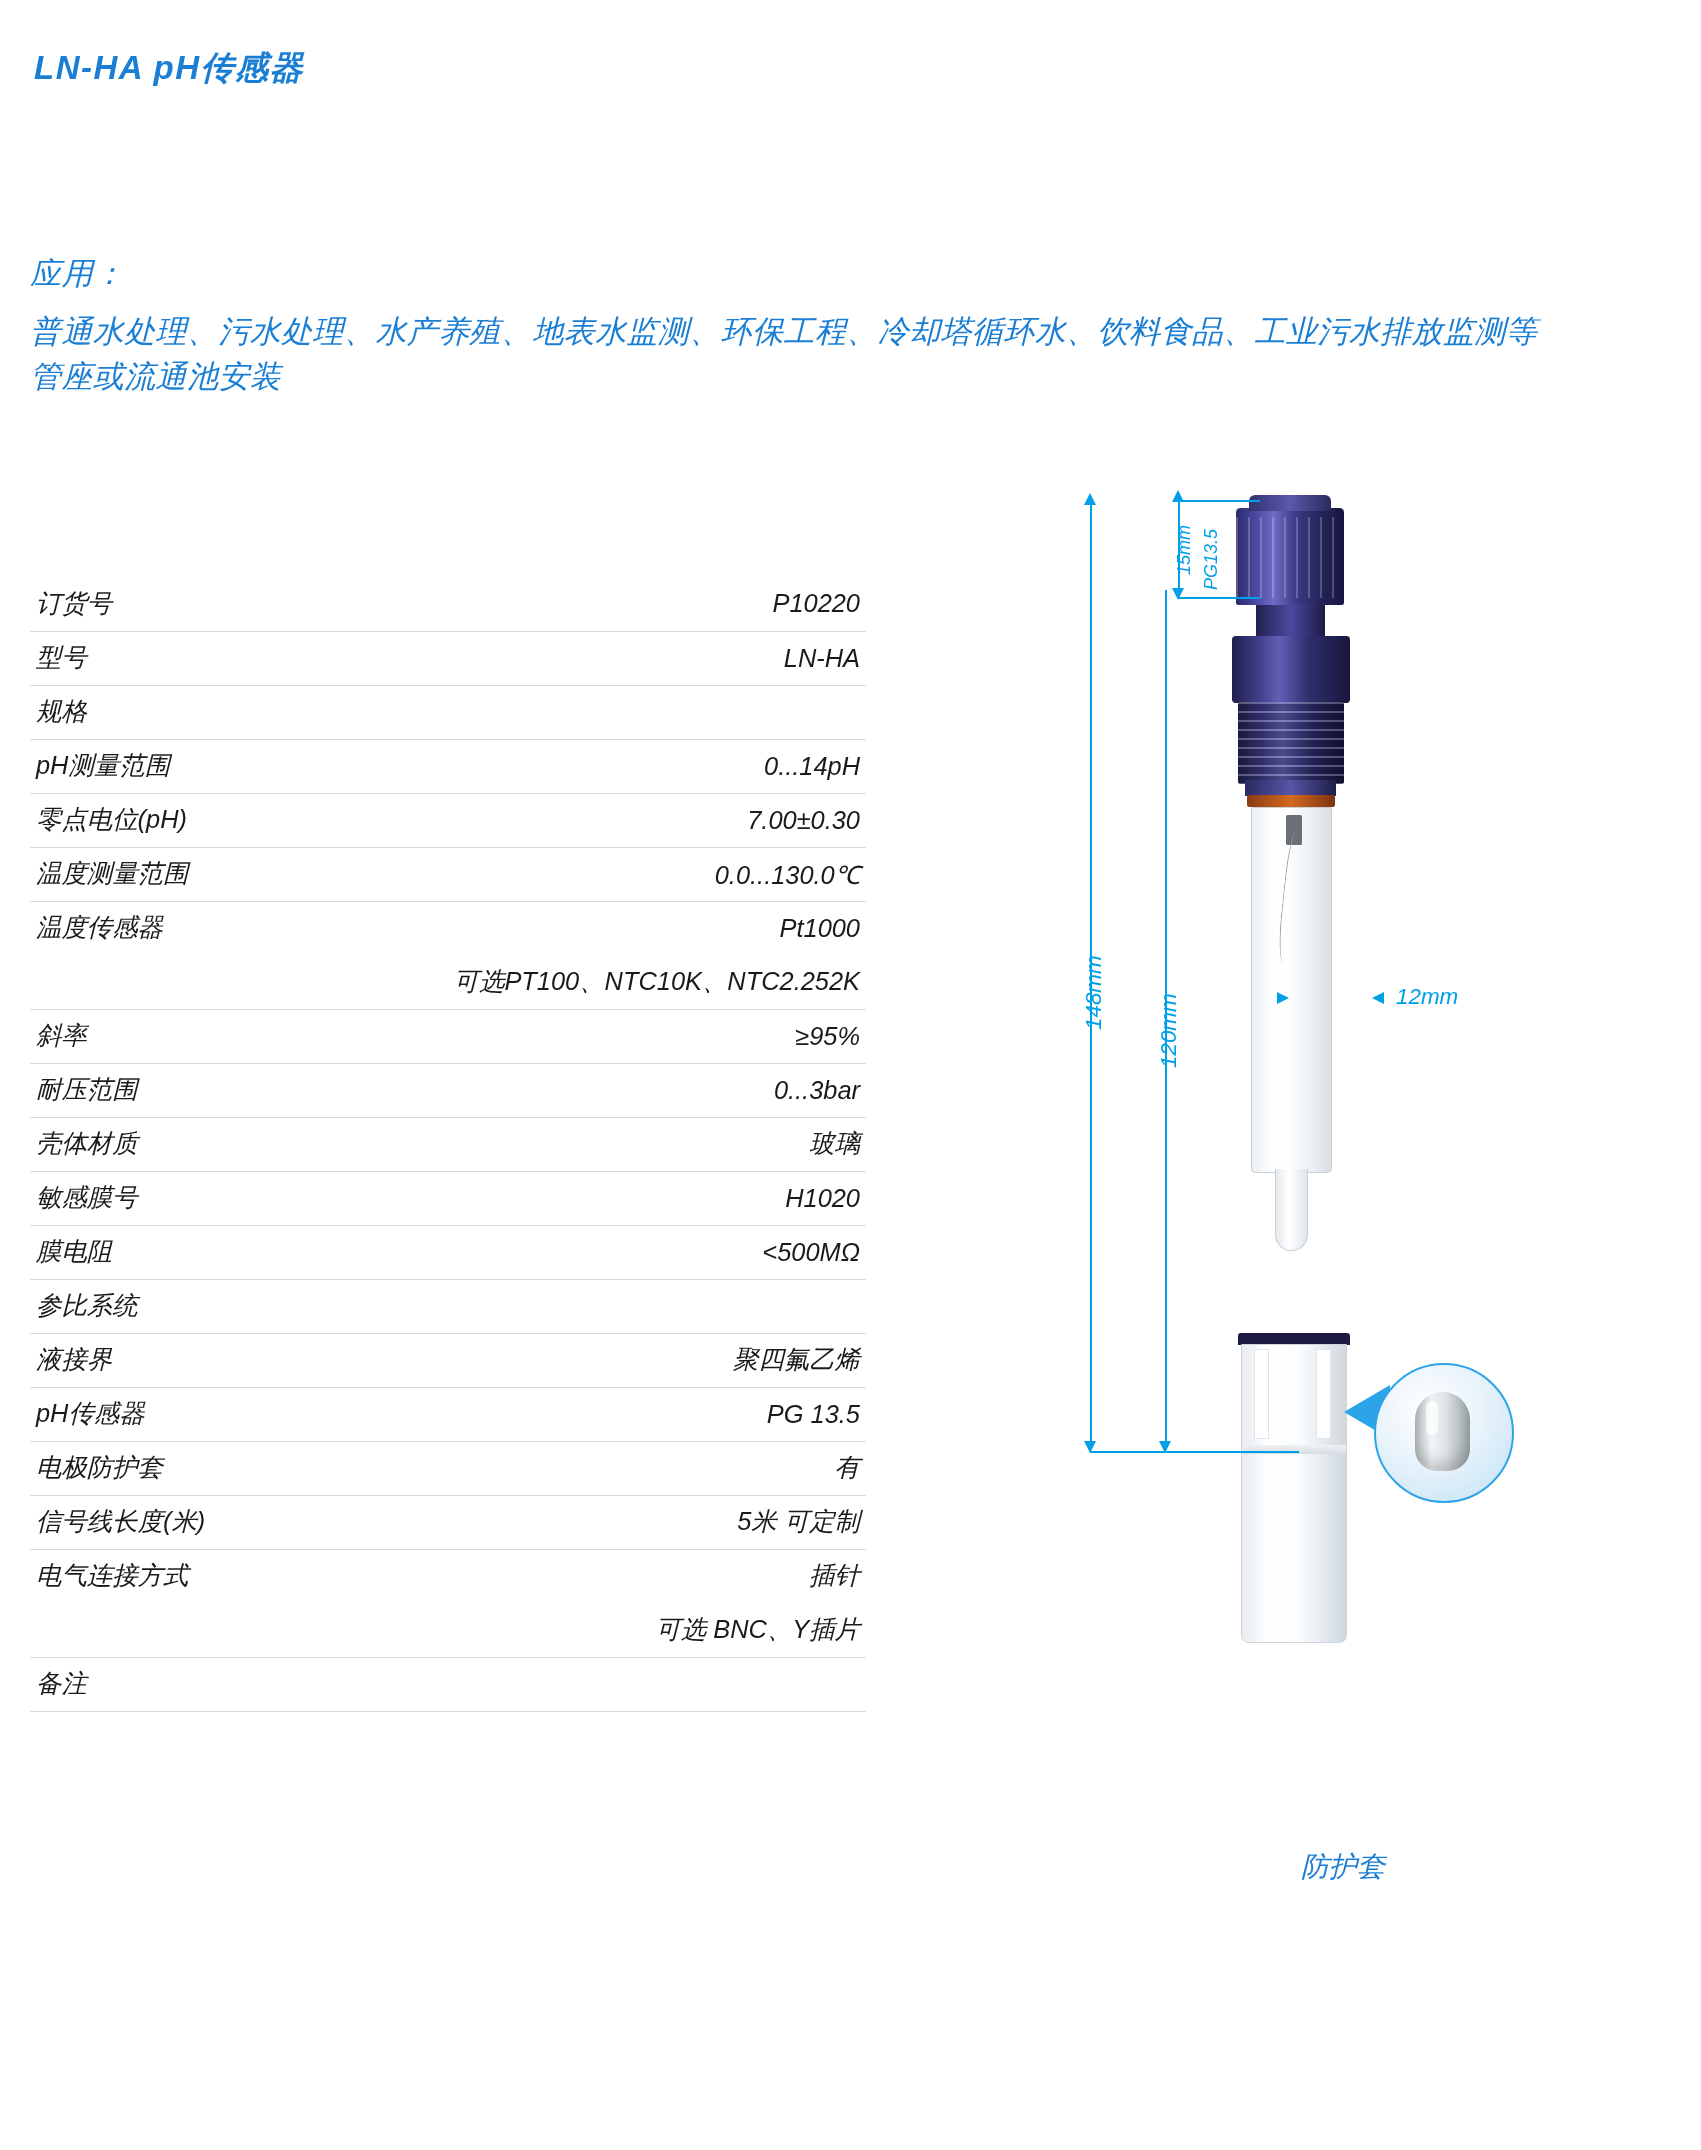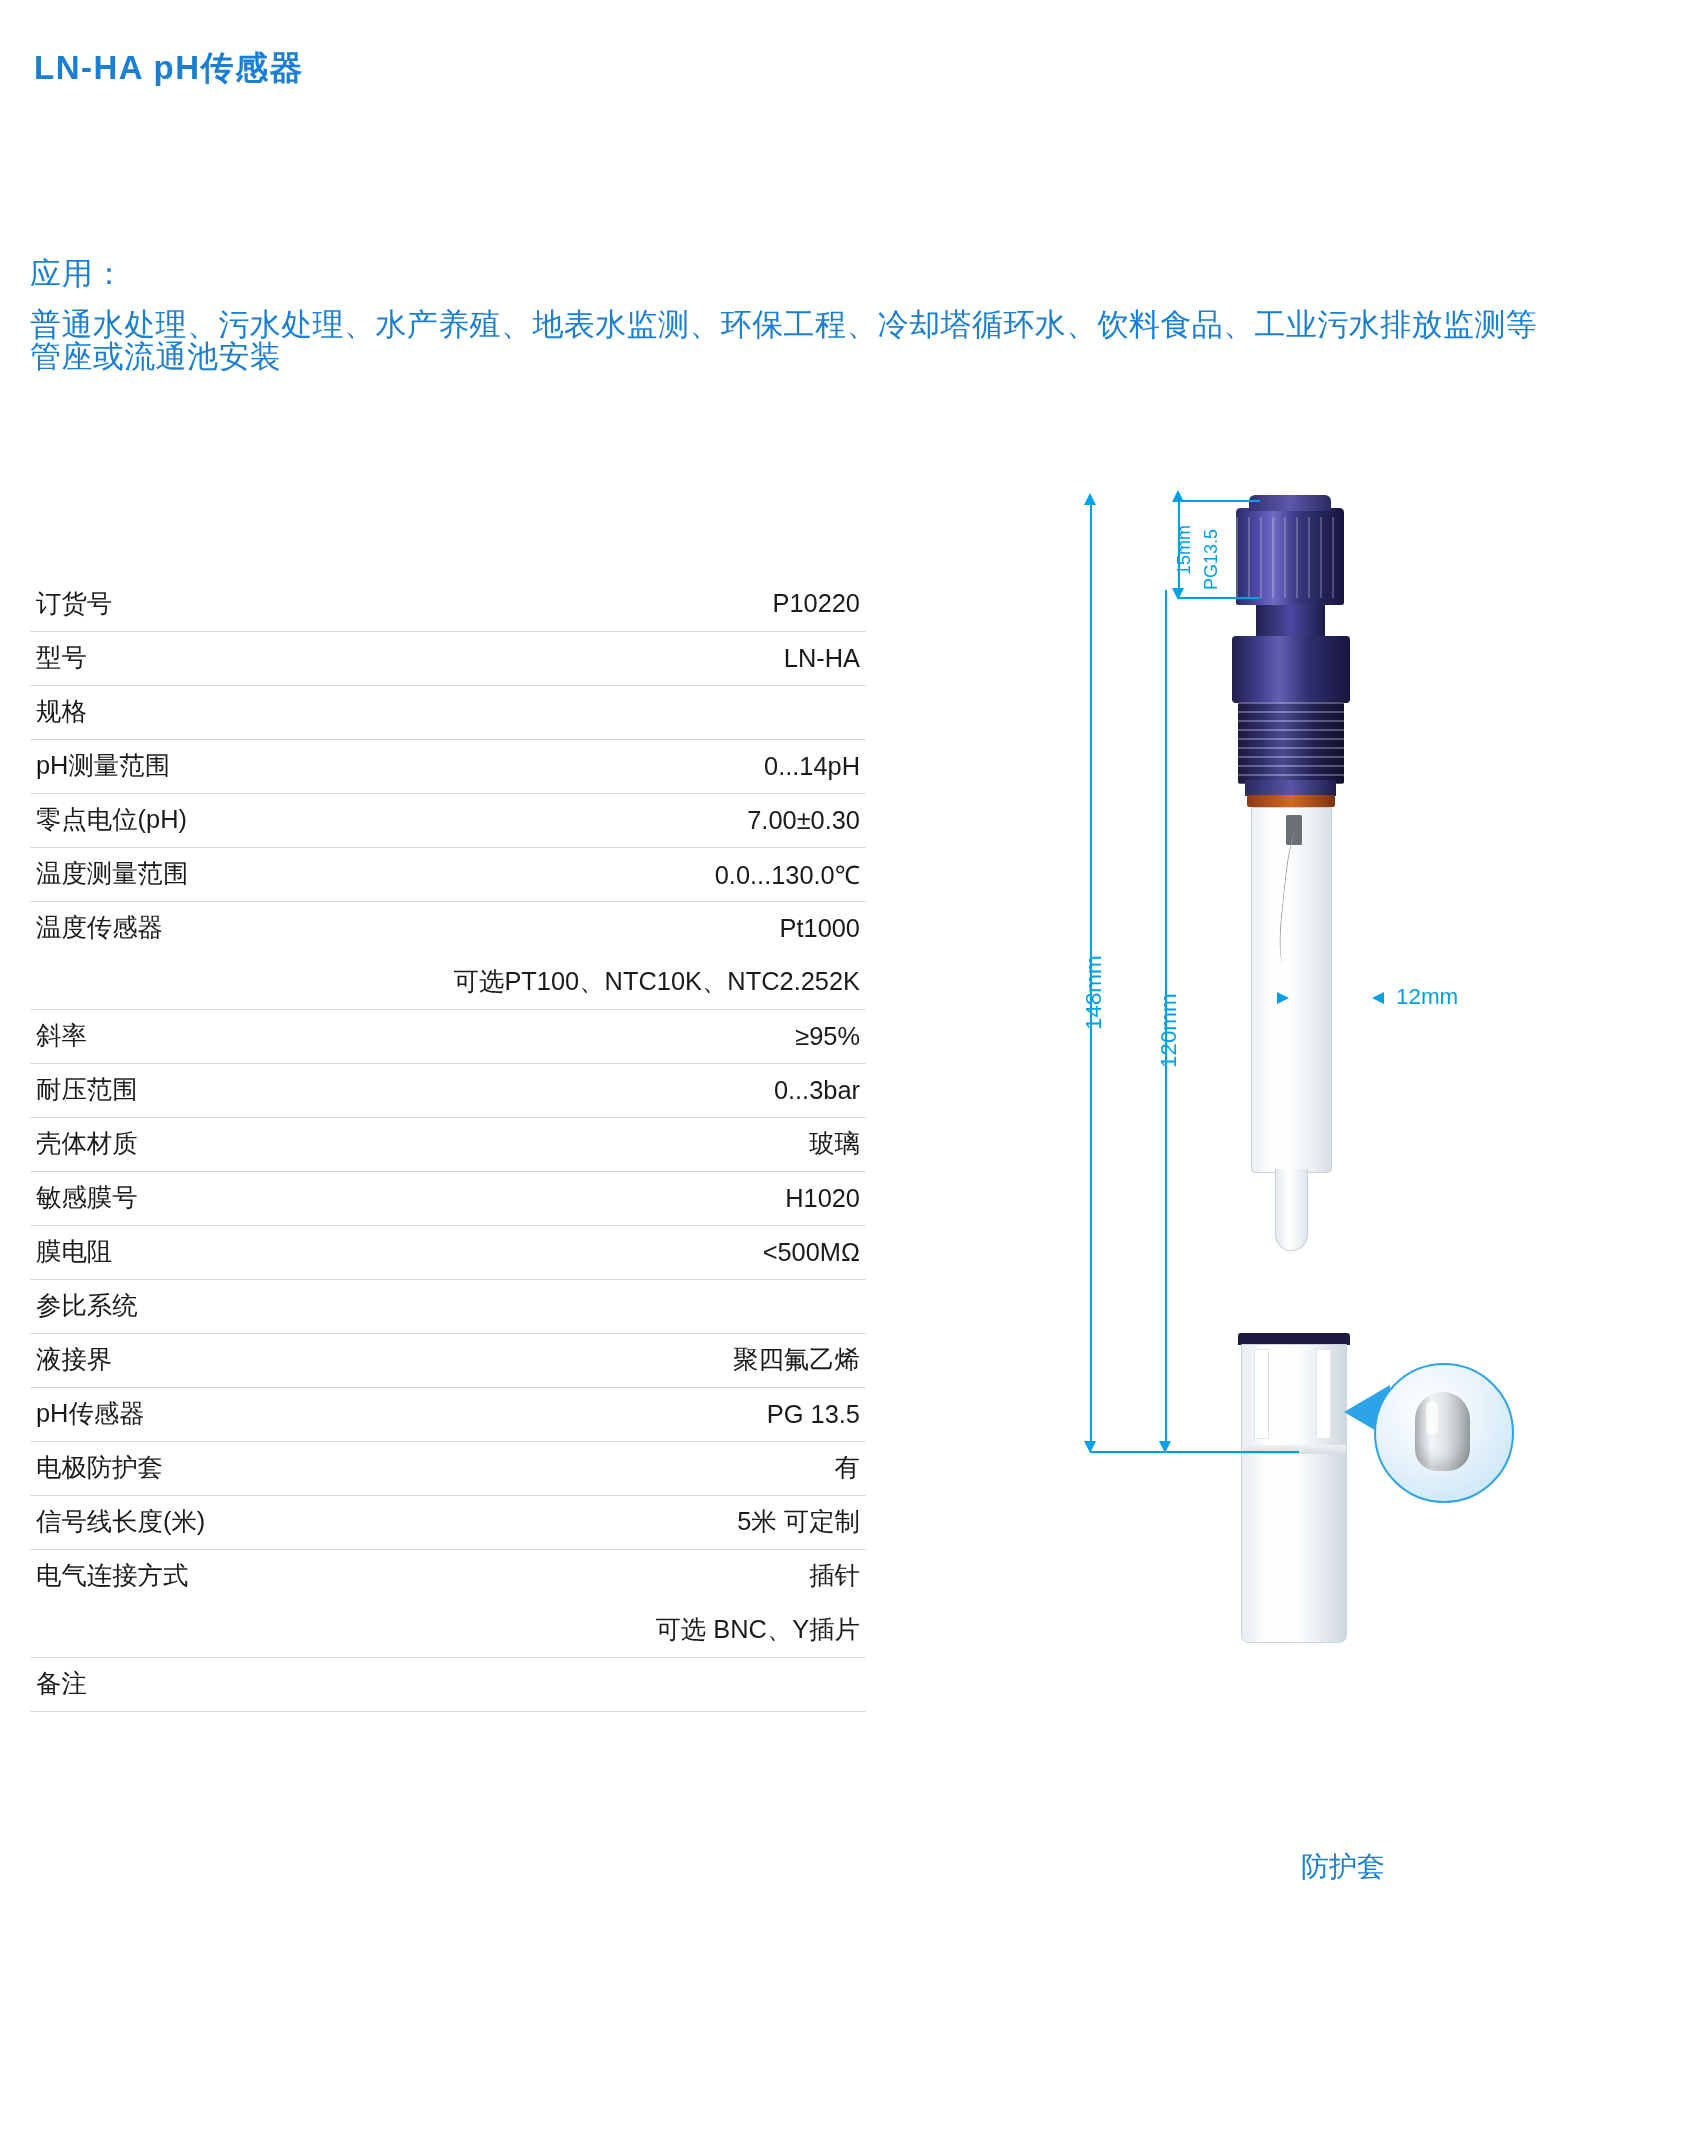--- a/index.html
+++ b/index.html
@@ -11,20 +11,21 @@
     width: 1701px;
     height: 2151px;
     position: relative;
     font-family: "Liberation Sans", sans-serif;
     color: #1a1a1a;
     overflow: hidden;
   }
   .page {
     position: absolute;
     inset: 0;
+    font-style: italic;
   }
 
   
   .doc-title {
     position: absolute;
     left: 34px;
     top: 46px;
     font-size: 33px;
     font-weight: bold;
     color: #1a7fd4;
@@ -41,21 +42,21 @@
     color: #1a7fd4;
     margin-top: 36px;
   }
   .app-heading {
     font-size: 31px;
     line-height: 49px;
     letter-spacing: 0.7px;
   }
   .app-text {
     font-size: 31px;
-    line-height: 32px;
+    line-height: 45px;
     letter-spacing: 0.4px;
     margin-top: 10.5px;
   }
 
   
   .spec-table {
     position: absolute;
     left: 30px;
     top: 577px;
     width: 836px;

